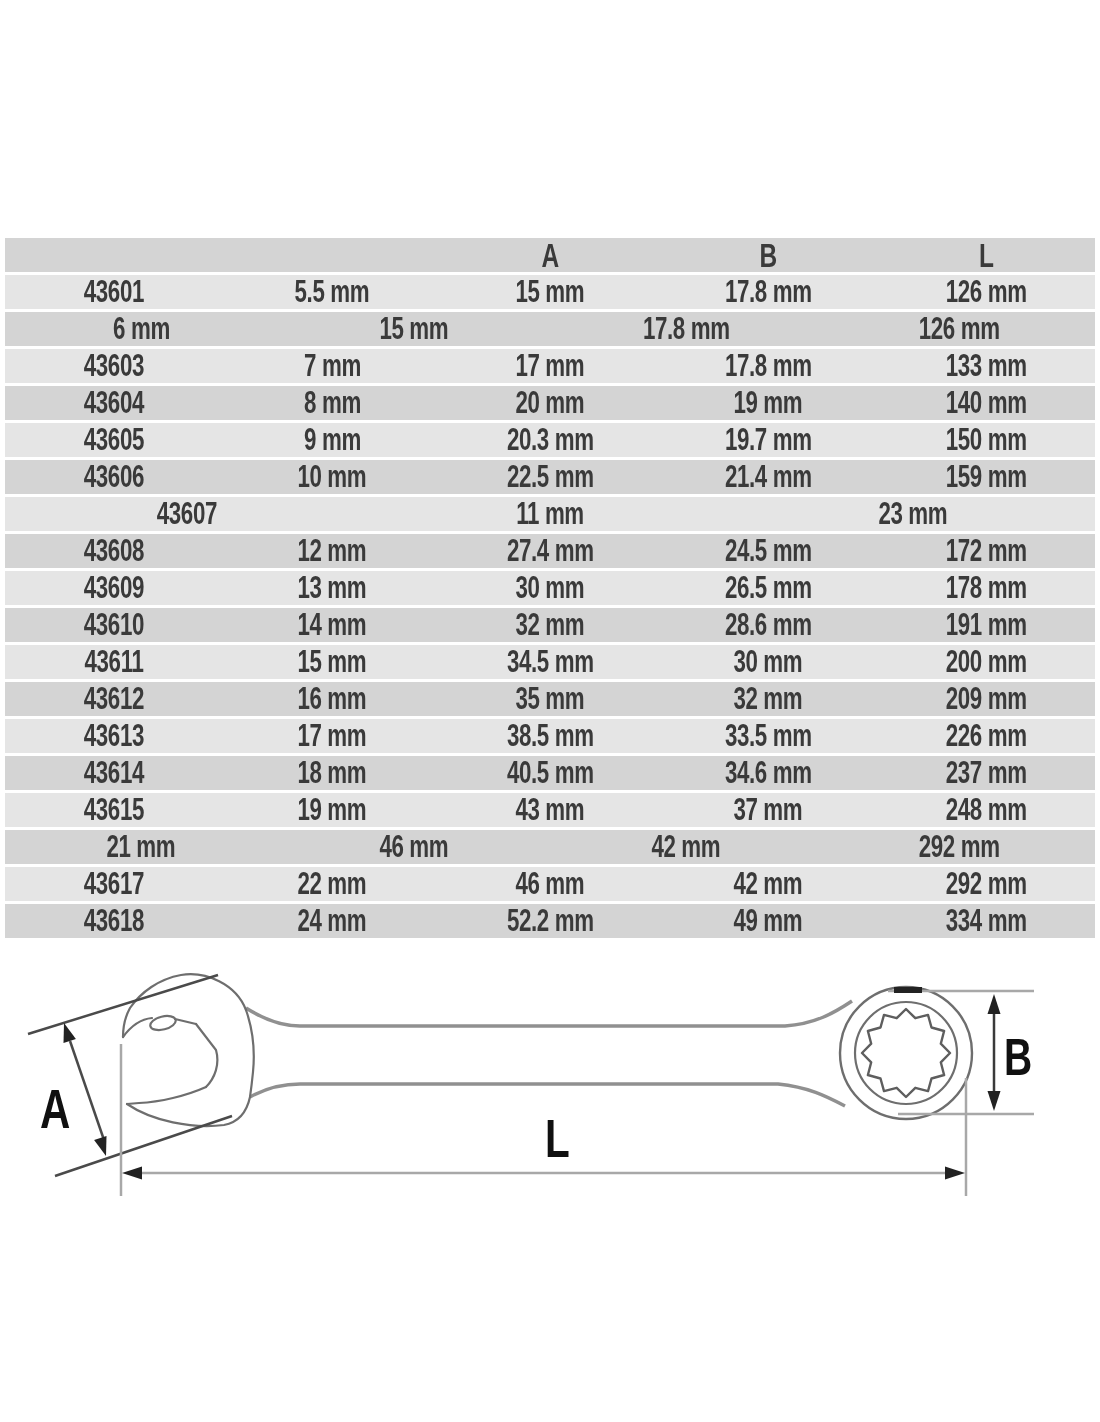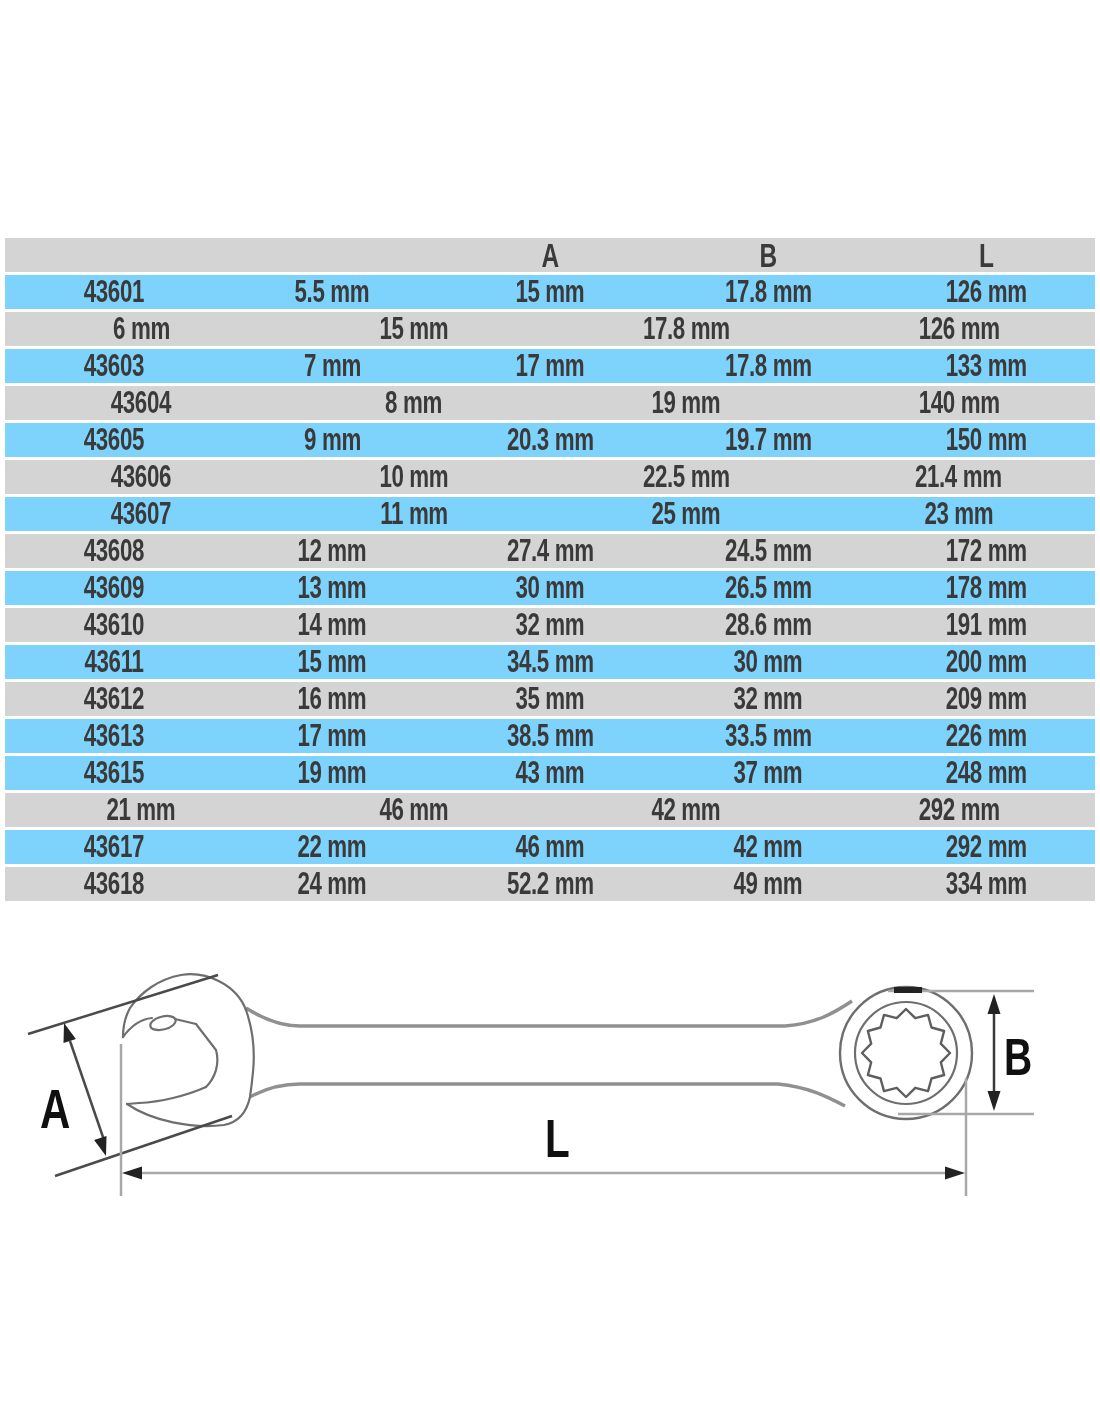--- a/index.html
+++ b/index.html
@@ -10,21 +10,21 @@
     --dim-light:#a8a8a8;
     --dim-dark:#4a4a4a;
     --arrow-fill:#222222;
   }
   html,body{margin:0;padding:0;}
   body{
     width:1100px;height:1422px;position:relative;background:#ffffff;
     font-family:"Liberation Sans", sans-serif;overflow:hidden;
   }
   .spec-table{position:absolute;left:5px;top:238px;width:1090px;}
-  .trow{display:flex;height:34px;margin-bottom:3px;align-items:center;background:#7dd3fc;}
+  .trow{display:flex;height:34px;margin-bottom:3px;align-items:center;background:#e5e5e5;}
   .trow.gray{background:var(--row-gray);}
   .cell{flex:1;text-align:center;overflow:visible;white-space:nowrap;}
   .ct{
     display:inline-block;font-weight:bold;font-size:31px;line-height:34px;
     color:var(--table-text);transform:scaleX(0.72);letter-spacing:-0.5px;white-space:nowrap;
   }
   .ht{
     display:inline-block;font-weight:bold;font-size:34px;line-height:34px;
     color:var(--table-text);transform:scaleX(0.72);white-space:nowrap;
   }
@@ -59,40 +59,41 @@
       <div class="trow">
         <div class="cell"><span class="ct">43603</span></div>
         <div class="cell"><span class="ct">7 mm</span></div>
         <div class="cell"><span class="ct">17 mm</span></div>
         <div class="cell"><span class="ct">17.8 mm</span></div>
         <div class="cell"><span class="ct">133 mm</span></div>
       </div>
       <div class="trow gray">
         <div class="cell"><span class="ct">43604</span></div>
         <div class="cell"><span class="ct">8 mm</span></div>
+        <div class="cell"><span class="ct">20 mm</span></div>
         <div class="cell"><span class="ct">19 mm</span></div>
         <div class="cell"><span class="ct">140 mm</span></div>
       </div>
       <div class="trow">
         <div class="cell"><span class="ct">43605</span></div>
         <div class="cell"><span class="ct">9 mm</span></div>
         <div class="cell"><span class="ct">20.3 mm</span></div>
         <div class="cell"><span class="ct">19.7 mm</span></div>
         <div class="cell"><span class="ct">150 mm</span></div>
       </div>
       <div class="trow gray">
         <div class="cell"><span class="ct">43606</span></div>
         <div class="cell"><span class="ct">10 mm</span></div>
         <div class="cell"><span class="ct">22.5 mm</span></div>
         <div class="cell"><span class="ct">21.4 mm</span></div>
+        <div class="cell"><span class="ct">159 mm</span></div>
       </div>
       <div class="trow">
         <div class="cell"><span class="ct">43607</span></div>
         <div class="cell"><span class="ct">11 mm</span></div>
-        <div class="cell"><span class="ct">25 mm</span></div>
         <div class="cell"><span class="ct">23 mm</span></div>
       </div>
       <div class="trow gray">
         <div class="cell"><span class="ct">43608</span></div>
         <div class="cell"><span class="ct">12 mm</span></div>
         <div class="cell"><span class="ct">27.4 mm</span></div>
         <div class="cell"><span class="ct">24.5 mm</span></div>
         <div class="cell"><span class="ct">172 mm</span></div>
       </div>
       <div class="trow">
@@ -122,20 +123,27 @@
         <div class="cell"><span class="ct">35 mm</span></div>
         <div class="cell"><span class="ct">32 mm</span></div>
         <div class="cell"><span class="ct">209 mm</span></div>
       </div>
       <div class="trow">
         <div class="cell"><span class="ct">43613</span></div>
         <div class="cell"><span class="ct">17 mm</span></div>
         <div class="cell"><span class="ct">38.5 mm</span></div>
         <div class="cell"><span class="ct">33.5 mm</span></div>
         <div class="cell"><span class="ct">226 mm</span></div>
+      </div>
+      <div class="trow gray">
+        <div class="cell"><span class="ct">43614</span></div>
+        <div class="cell"><span class="ct">18 mm</span></div>
+        <div class="cell"><span class="ct">40.5 mm</span></div>
+        <div class="cell"><span class="ct">34.6 mm</span></div>
+        <div class="cell"><span class="ct">237 mm</span></div>
       </div>
       <div class="trow">
         <div class="cell"><span class="ct">43615</span></div>
         <div class="cell"><span class="ct">19 mm</span></div>
         <div class="cell"><span class="ct">43 mm</span></div>
         <div class="cell"><span class="ct">37 mm</span></div>
         <div class="cell"><span class="ct">248 mm</span></div>
       </div>
       <div class="trow gray">
         <div class="cell"><span class="ct">21 mm</span></div>

